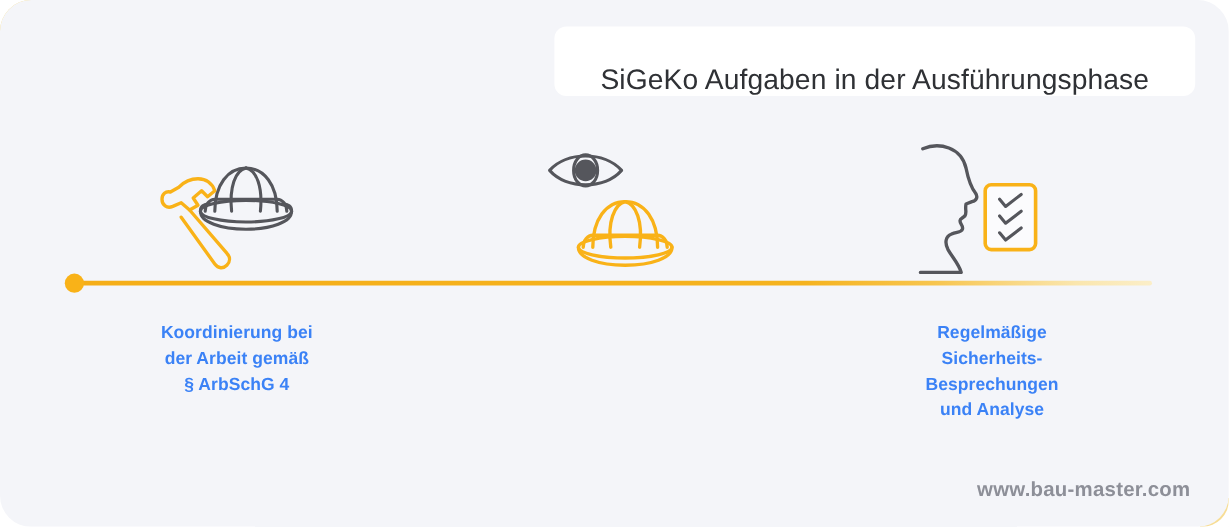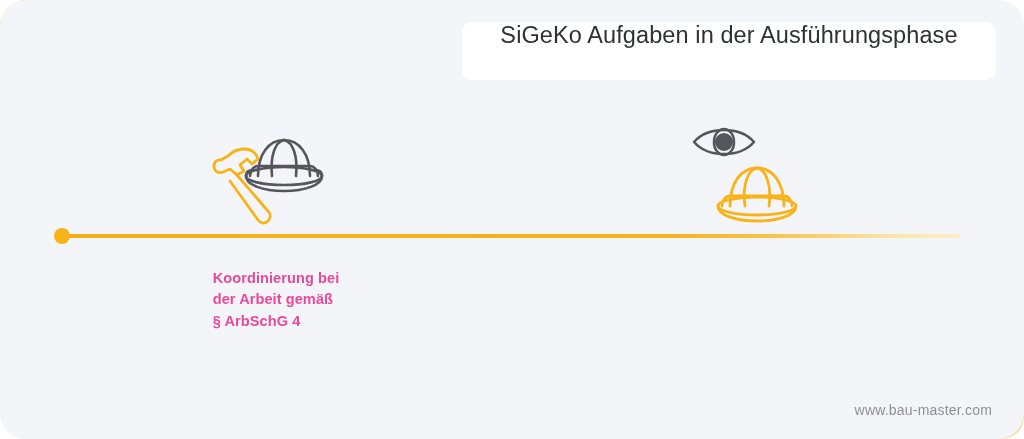--- a/index.html
+++ b/index.html
@@ -49,21 +49,21 @@
   
   #title-card {
     position: absolute;
     left: 462px;
     top: 22px;
     width: 534px;
     height: 58px;
     background: #ffffff;
     border-radius: 10px;
     display: flex;
-    align-items: flex-start;
+    align-items: flex-end;
     justify-content: center;
     z-index: 4;
   }
   #title-text {
     font-size: 23.5px;
     font-weight: 400;
     color: #2f3135;
     letter-spacing: 0.1px;
     white-space: nowrap;
   }
@@ -115,35 +115,37 @@
     height: 124px;
     width: 150px;
     display: flex;
     align-items: flex-end;
     justify-content: center;
   }
   .step-label {
     margin-top: 34px;
     font-size: 14.6px;
     font-weight: bold;
-    color: #ec4899;
+    color: #3b82f6;
+    text-align: center;
     line-height: 1.47;
     letter-spacing: 0.05px;
     white-space: pre-line;
   }
 
   
   #footer {
     position: absolute;
     right: 32px;
     bottom: 21px;
-    font-size: 14px;
+    font-size: 17px;
     color: #8d8f98;
     letter-spacing: 0.2px;
     z-index: 3;
+    font-weight: bold;
   }
 </style>
 </head>
 <body>
 
 <div id="stage">
 
   <div class="corner-accent tl"></div>
   <div class="corner-accent br"></div>
 
@@ -203,18 +205,43 @@
             <path d="M67 92 C64 71 70 56 79 54"></path>
             <path d="M91 92 C94 71 88 56 79 54"></path>
             <path d="M44 92 C44 86 48 82 52 82 L106 82 C110 82 114 86 114 92"></path>
             <path d="M40 92 C40 101 57 107 79 107 C101 107 118 101 118 92"></path>
             <ellipse cx="79" cy="92" rx="39" ry="9"></ellipse>
           </g>
         </svg>
       </div>
     </div>
 
+    <div class="step">
+      <div class="step-icon">
+        <svg width="140" height="120" viewBox="0 0 140 120" fill="none">
+
+          <g stroke="#55565c" stroke-width="2.8" stroke-linecap="round" stroke-linejoin="round" fill="none">
+            <path d="M12 10 C26 4 44 9 48 26 C50 36 52 42 56 47 C58 50 57 53 53 54 L48 56
+                     C47 61 49 63 47 66 C45 68 43 68 43 70 C43 73 46 74 45 77
+                     C44 80 40 79 36 81 C31 83 30 88 33 94 C37 101 42 106 44 113 L10 113"></path>
+          </g>
+
+          <g>
+            <rect x="64" y="40" width="42" height="54" rx="5" stroke="#f9b218" stroke-width="3" fill="#fbfbfd"></rect>
+            <g stroke="#55565c" stroke-width="2.6" stroke-linecap="round" stroke-linejoin="round" fill="none">
+              <path d="M76 52 L81 58 L94 48"></path>
+              <path d="M76 66 L81 72 L94 62"></path>
+              <path d="M76 80 L81 86 L94 76"></path>
+            </g>
+          </g>
+        </svg>
+      </div>
+      <div class="step-label">Regelmäßige
+Sicherheits-
+Besprechungen
+und Analyse</div>
+    </div>
 
   </div>
 
   <div id="footer">www.bau-master.com</div>
 
 </div>
 
 </body></html>

